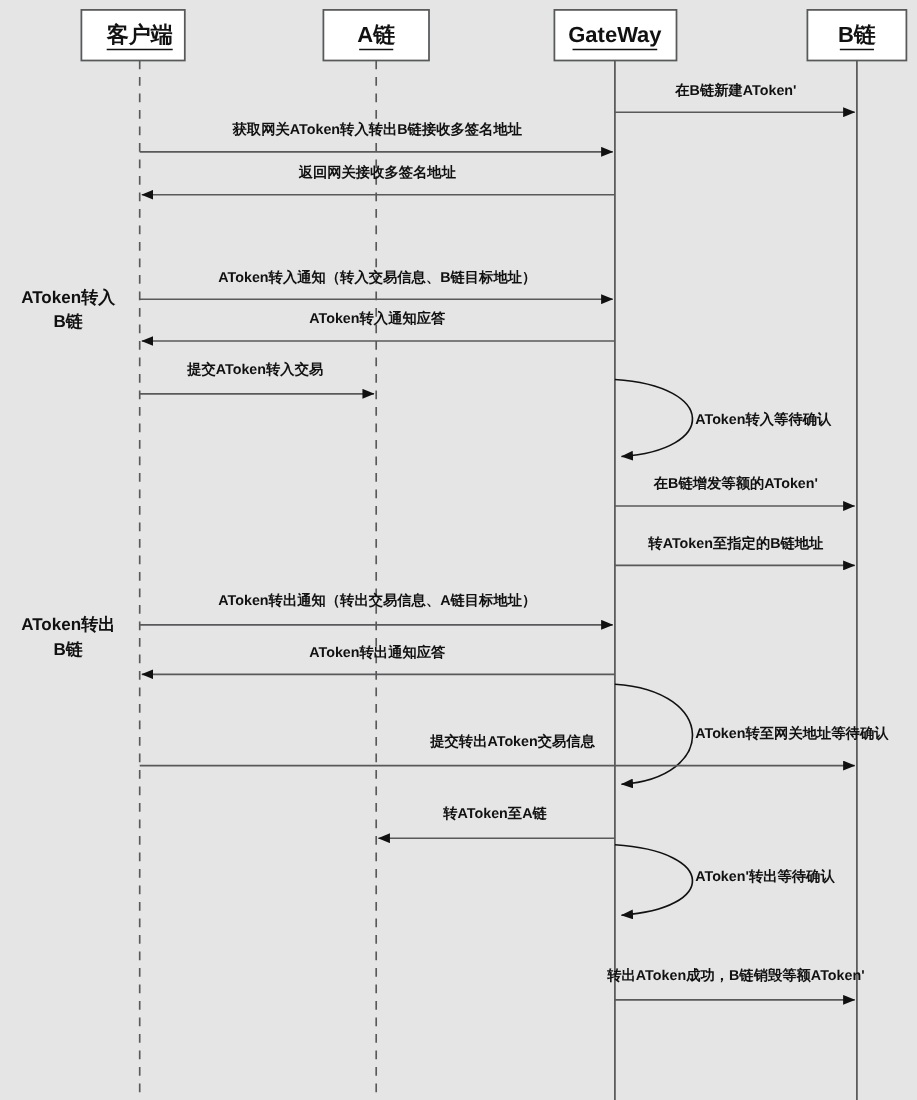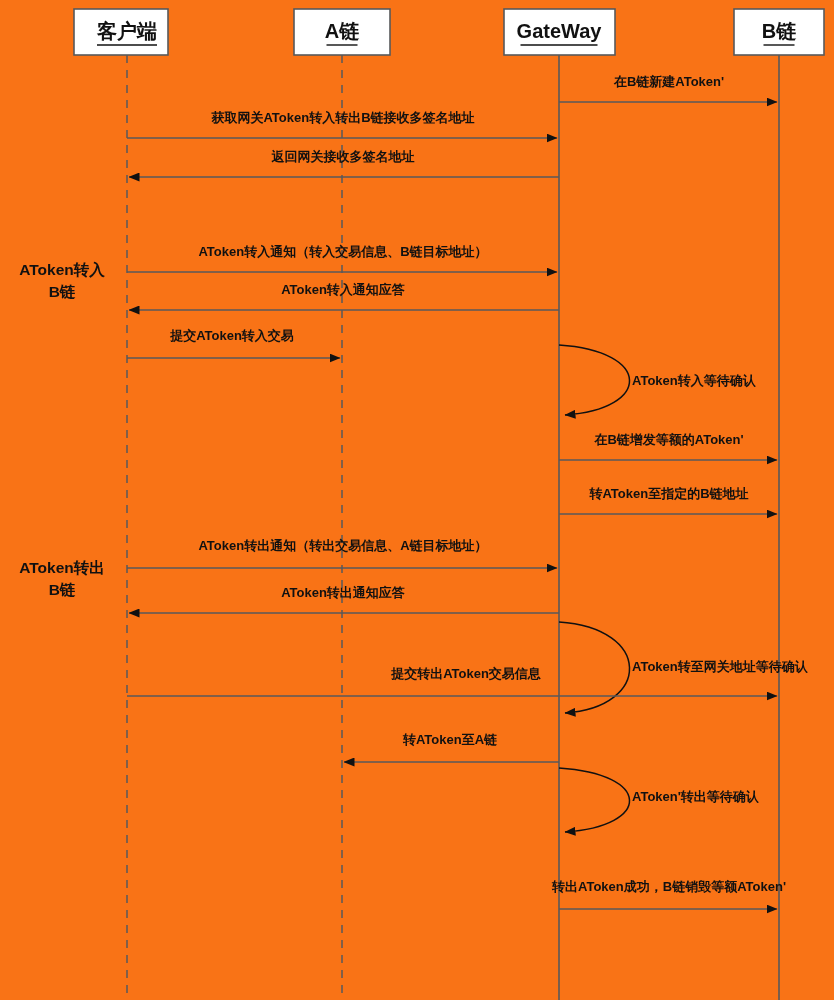--- a/index.html
+++ b/index.html
@@ -10,21 +10,21 @@
   body {
     width: 834px;
     height: 1000px;
     font-family: "Liberation Sans", "DejaVu Sans", sans-serif;
     overflow: hidden;
   }
   #diagram-root {
     position: relative;
     width: 834px;
     height: 1000px;
-    background: #f97316;
+    background: #e5e5e5;
   }
   svg#seq {
     display: block;
     width: 834px;
     height: 1000px;
   }
   .lifeline-box {
     fill: #ffffff;
     stroke: #58595b;
     stroke-width: 1.6;

